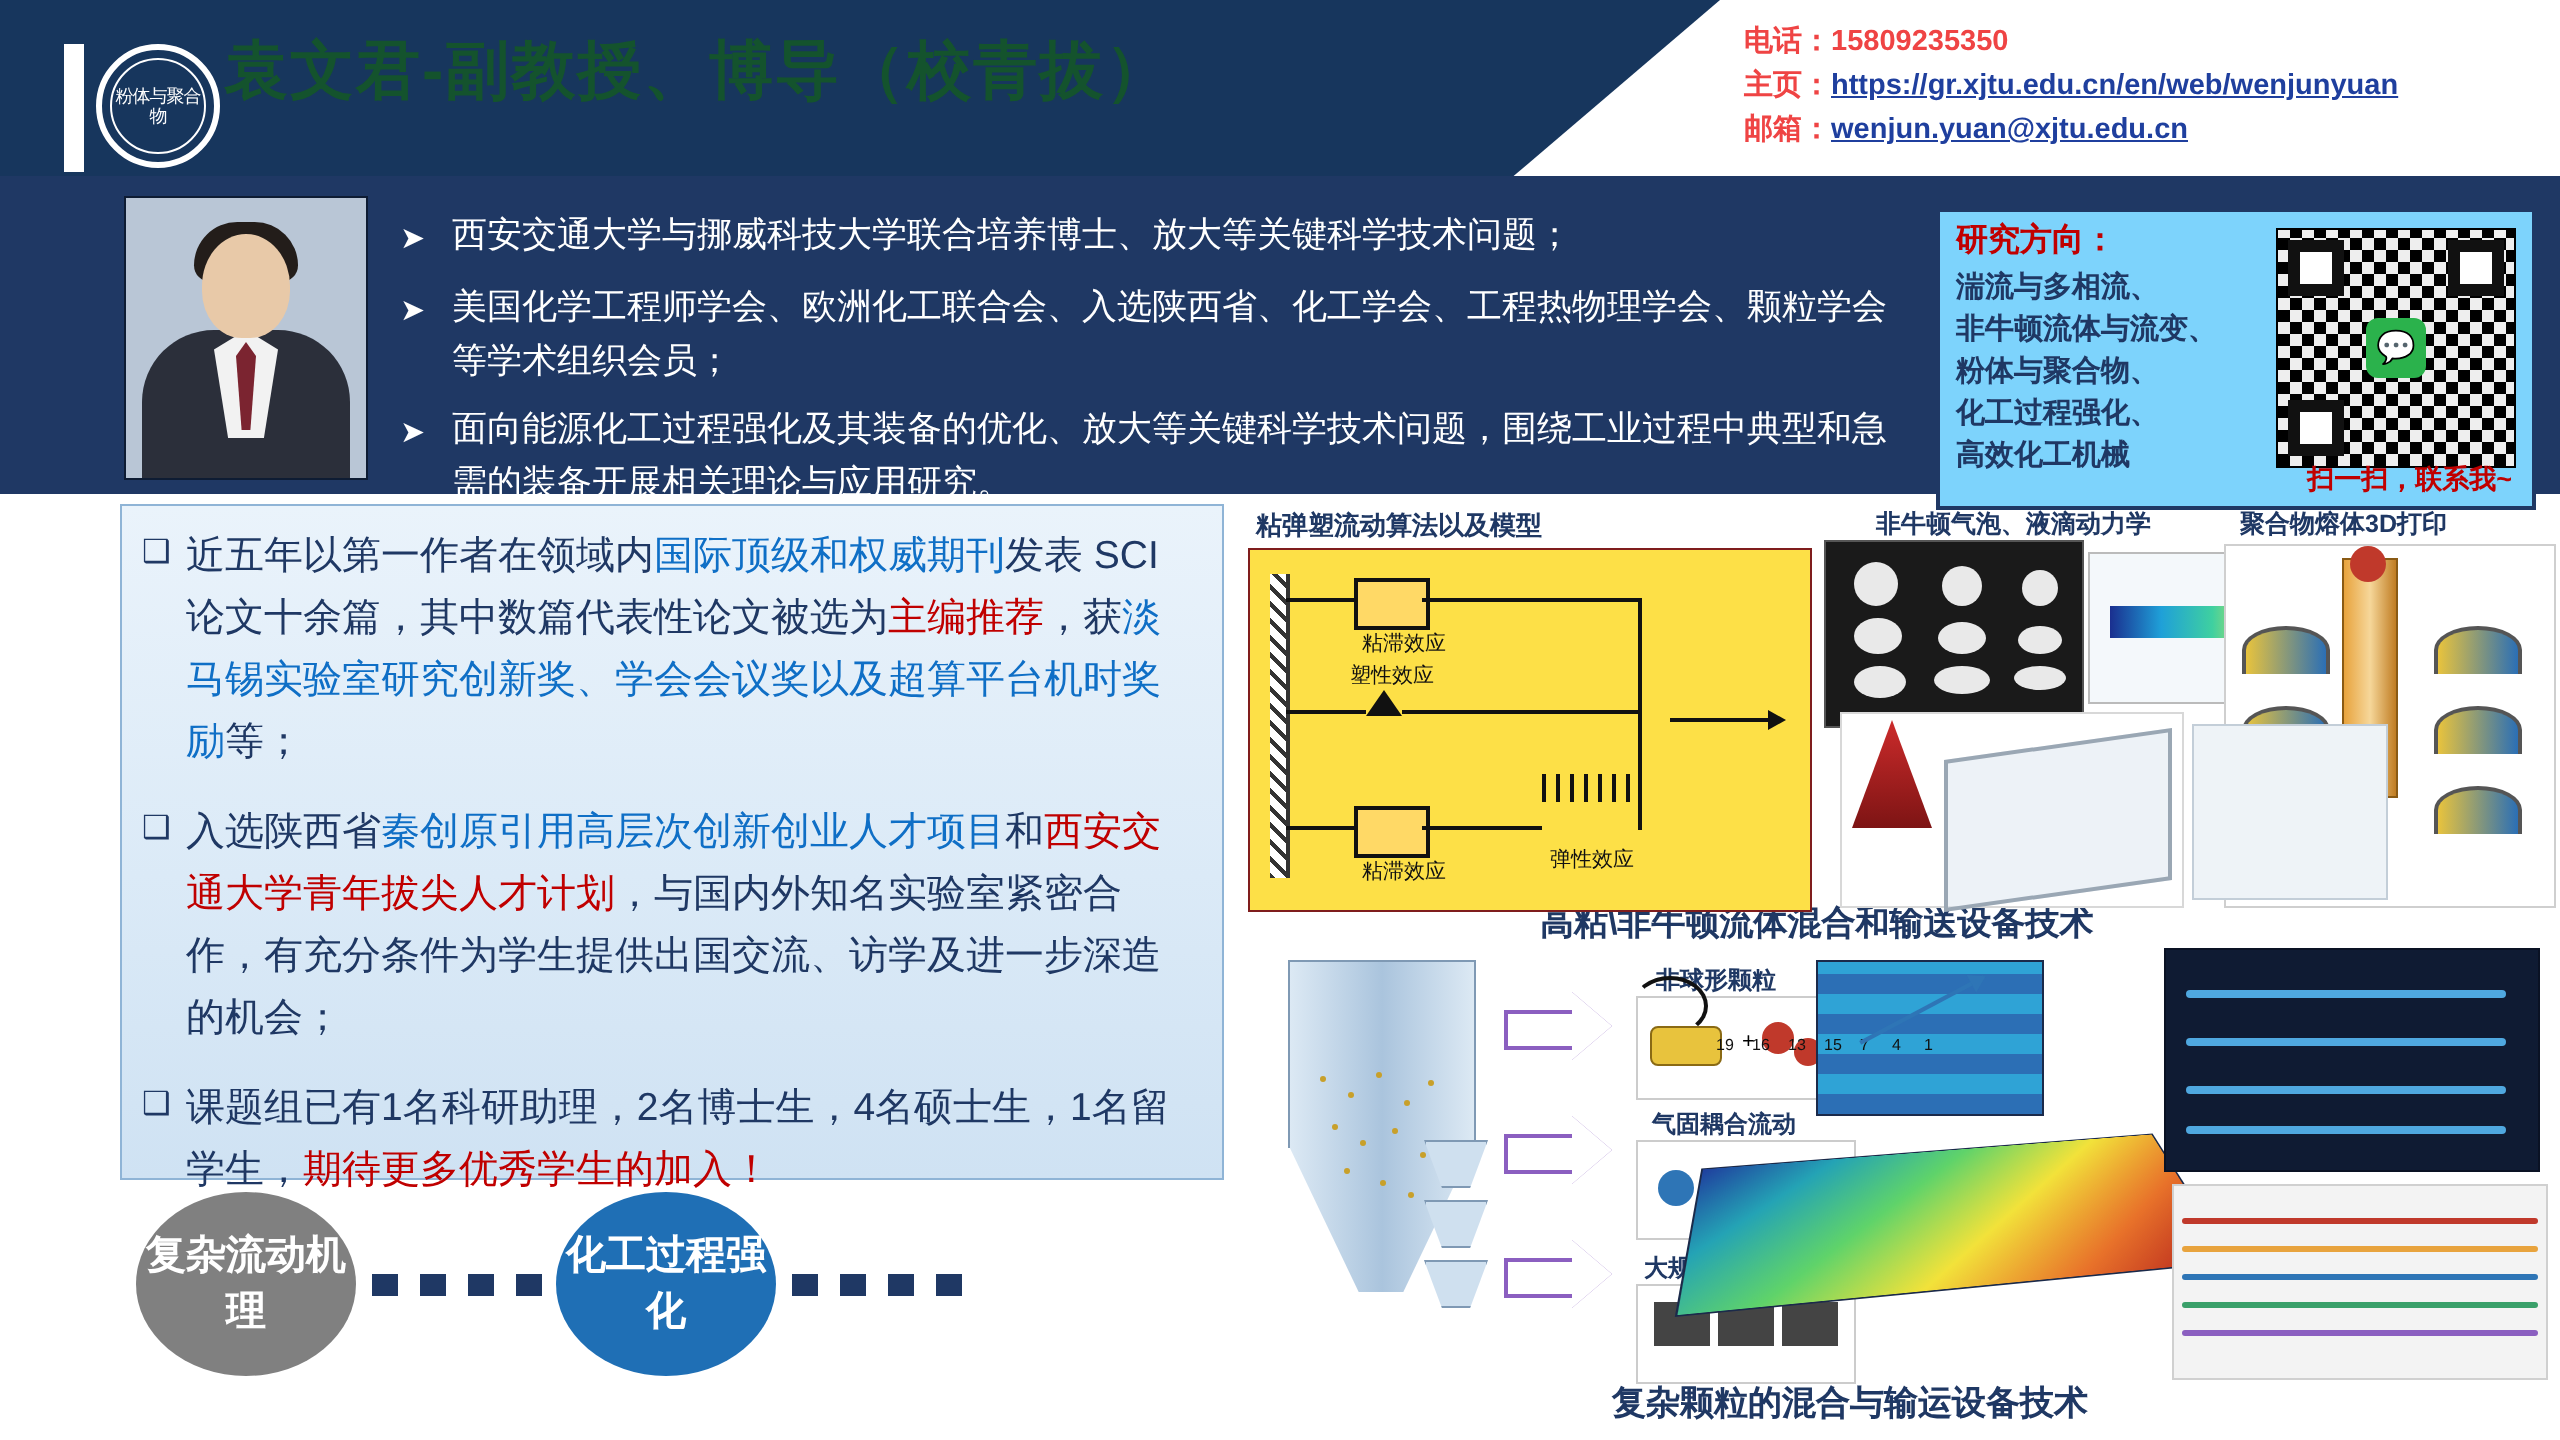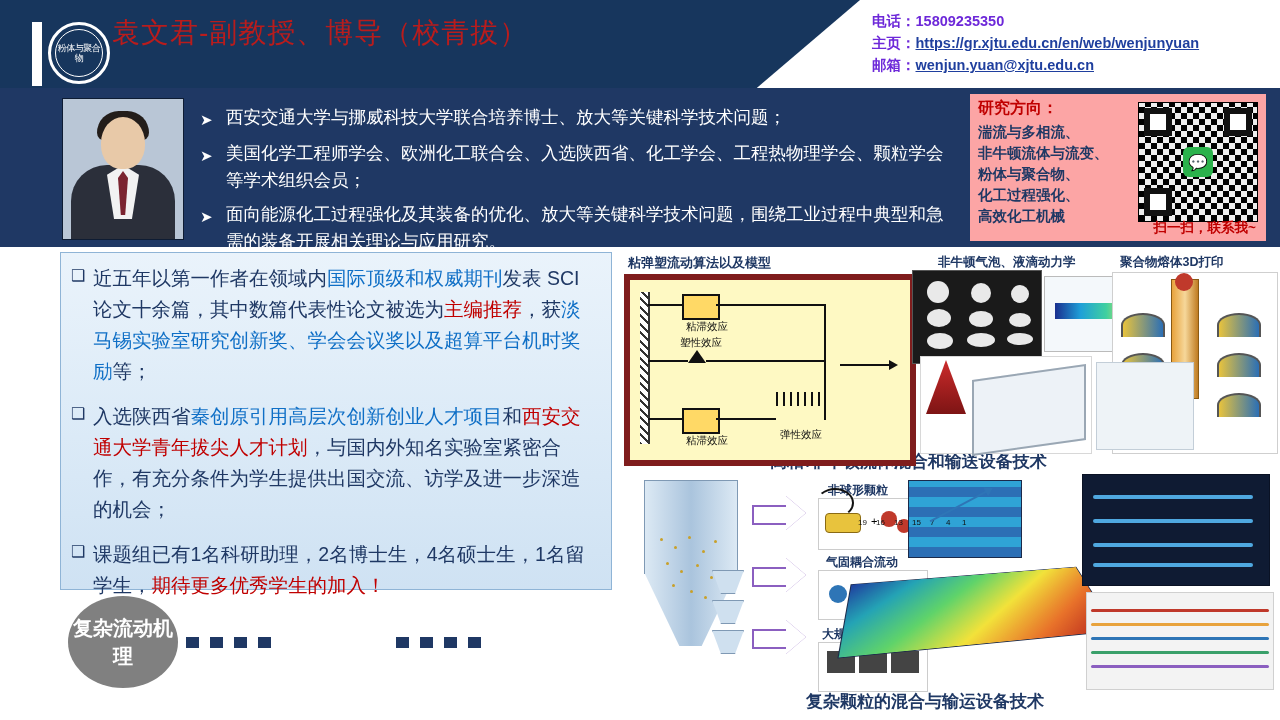--- a/index.html
+++ b/index.html
@@ -47,35 +47,35 @@
   }
   .logo-inner {
     width: 48px; height: 48px; border-radius: 50%;
     border: 1px solid #ffffff; box-sizing: border-box;
     display: flex; align-items: center; justify-content: center;
     color: #ffffff; font-size: 9px; line-height: 10px; text-align: center;
     letter-spacing: -0.5px;
   }
   .title-main {
     position: absolute; left: 112px; top: 14px;
-    color: #b91c1c;
-    font-size: 28px;
-    font-weight: normal;
+    color: #14532d;
+    font-size: 32px;
+    font-weight: bold;
     letter-spacing: 1px;
     white-space: nowrap;
   }
   .contact {
     position: absolute; left: 872px; top: 10px;
     font-size: 14.5px;
     line-height: 22px;
     color: #111111;
     font-weight: bold;
   }
   .contact .row { display: block; white-space: nowrap; }
-  .contact .lbl { color: #6d28d9; }
+  .contact .lbl { color: #ef4444; }
   .contact .val-link { color: #1f3f9e; text-decoration: underline; }
 
   
   .infostrip {
     position: absolute; left: 0; top: 88px;
     width: 1280px; height: 159px;
     background: #1f3864;
   }
   .photo {
     position: absolute; left: 62px; top: 10px;
@@ -113,23 +113,23 @@
     font-size: 17.5px;
     line-height: 27px;
   }
   .bullets .item { display: flex; margin-bottom: 7px; }
   .bullets .arrow {
     flex: 0 0 26px; color: #ffffff; font-size: 15px; padding-top: 2px;
   }
   .bullets .txt { flex: 1 1 auto; }
 
   .research-box {
-    position: absolute; left: 968px; top: 92px;
+    position: absolute; left: 968px; top: 104px;
     width: 300px; height: 151px;
-    background: #fca5a5;
+    background: #7dd3fc;
     border: 2px solid #1f3864;
     box-sizing: border-box;
   }
   .research-title {
     position: absolute; left: 8px; top: 4px;
     color: #c00000; font-weight: bold; font-size: 16px;
   }
   .research-list {
     position: absolute; left: 8px; top: 28px;
     color: #1f3864; font-size: 14.5px; line-height: 21px; font-weight: bold;
@@ -209,21 +209,21 @@
 
   .cap-visco { left: 8px; top: 2px; font-size: 13px; }
   .cap-nonnewt { left: 318px; top: 2px; font-size: 12.5px; }
   .cap-3dprint { left: 500px; top: 2px; font-size: 12.5px; }
   .cap-inject { left: 350px; top: 84px; font-size: 12.5px; color: #c00000; }
   .cap-mix { left: 150px; top: 198px; font-size: 17px; }
   .cap-complex { left: 186px; top: 438px; font-size: 17px; }
 
   .schematic {
     position: absolute; left: 4px; top: 22px; width: 280px; height: 180px;
-    background: #fef9c3; border: 6px solid #7f1d1d;
+    background: #fde047; border: 1px solid #7f1d1d;
   }
   .sch-wall {
     position: absolute; left: 10px; top: 12px; width: 8px; height: 152px;
     background: repeating-linear-gradient(45deg,#333 0 2px,#fff 2px 6px);
     border-right: 2px solid #333;
   }
   .sch-box {
     position: absolute; border: 2px solid #111; background: #ffd966;
   }
   .sch-line { position: absolute; background: #111; }
@@ -481,20 +481,21 @@
   </div>
 
   <div class="chain">
     <div class="chip c1">复杂流动机理</div>
     <div class="dots d1">
         <span></span>
         <span></span>
         <span></span>
         <span></span>
       </div>
+    <div class="chip c2">化工过程强化</div>
     <div class="dots d2">
         <span></span>
         <span></span>
         <span></span>
         <span></span>
       </div>
   </div>
 
   <div class="figures">
 

